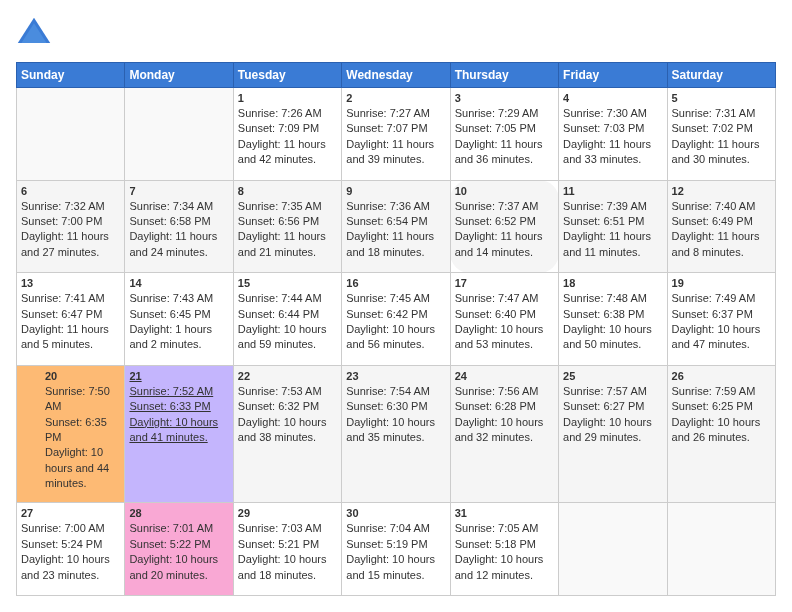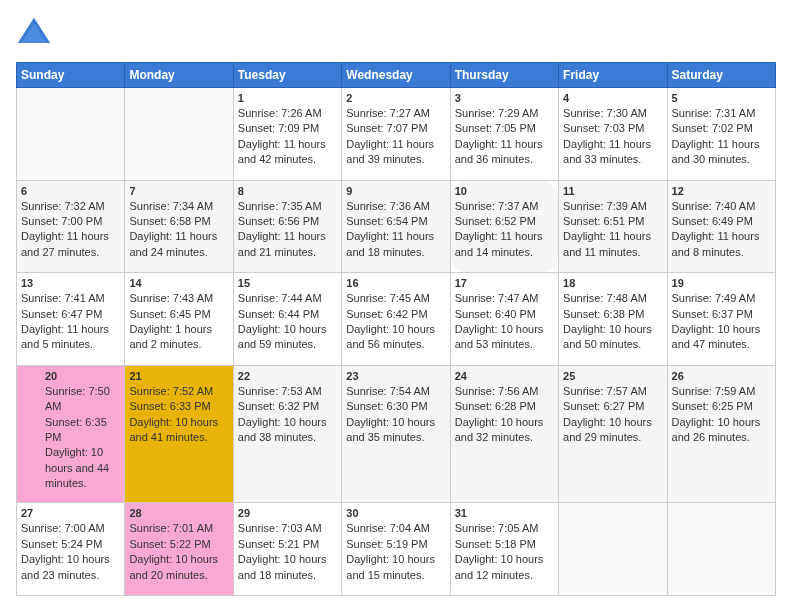--- a/index.html
+++ b/index.html
@@ -286,29 +286,29 @@
           <td style="background: rgb(255, 255, 255);">
           <span class="day-number">19</span>
           <div class="cell-content">
             <div>Sunrise: 7:49 AM</div>
             <div>Sunset: 6:37 PM</div>
             <div>Daylight: 10 hours and 47 minutes.</div>
           </div>
         </td>
         </tr>
         <tr>
-          <td style="background: #f9a8d4; padding-left: 28px;">
+          <td style="background: #fdba74; padding-left: 28px;">
           <span class="day-number">20</span>
           <div class="cell-content">
             <div>Sunrise: 7:50 AM</div>
             <div>Sunset: 6:35 PM</div>
             <div>Daylight: 10 hours and 44 minutes.</div>
           </div>
         </td>
-          <td style="background: #eab308;">
+          <td style="background: #c4b5fd; text-decoration: underline;">
           <span class="day-number">21</span>
           <div class="cell-content">
             <div>Sunrise: 7:52 AM</div>
             <div>Sunset: 6:33 PM</div>
             <div>Daylight: 10 hours and 41 minutes.</div>
           </div>
         </td>
           <td style="background: rgb(245, 245, 245); margin-top: 24px;">
           <span class="day-number">22</span>
           <div class="cell-content">

